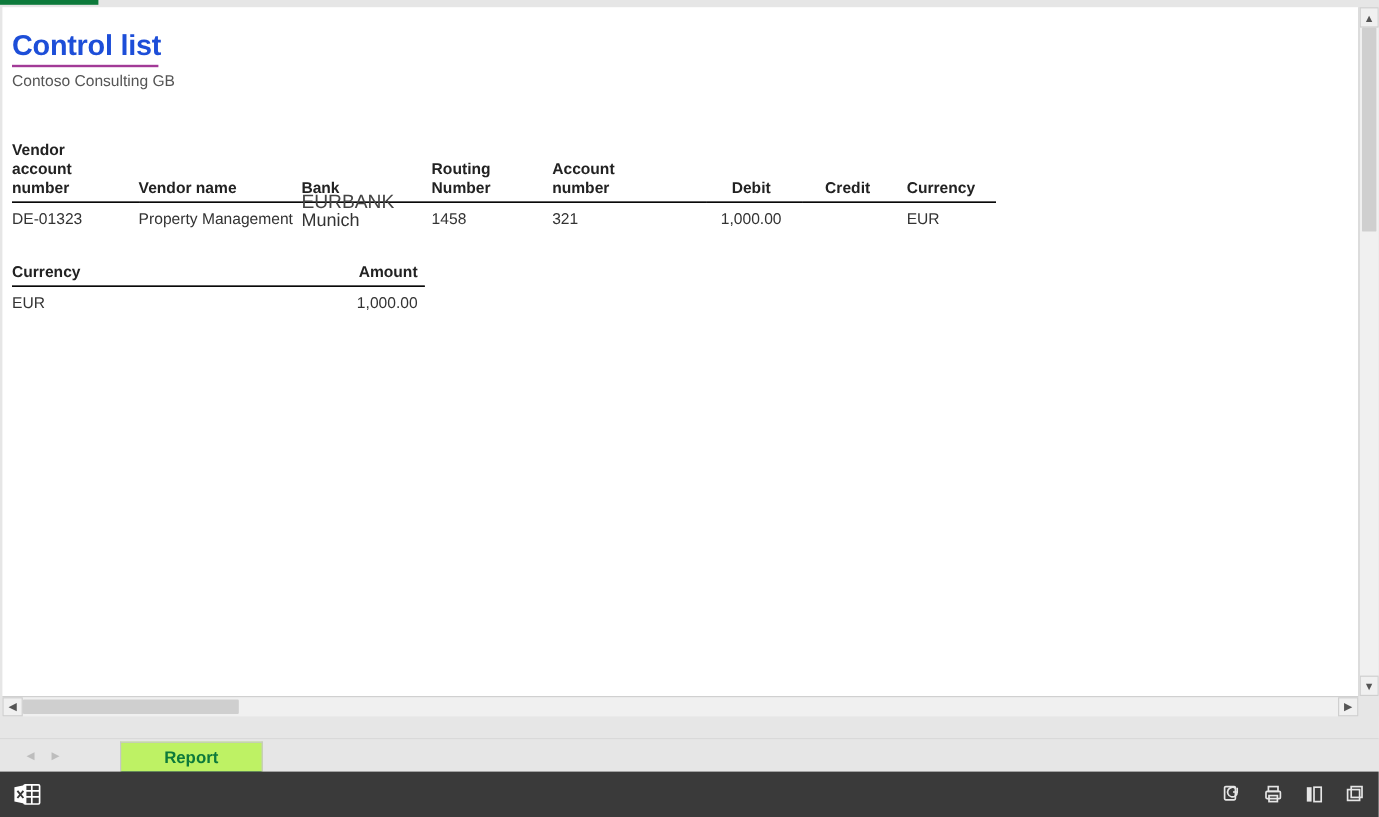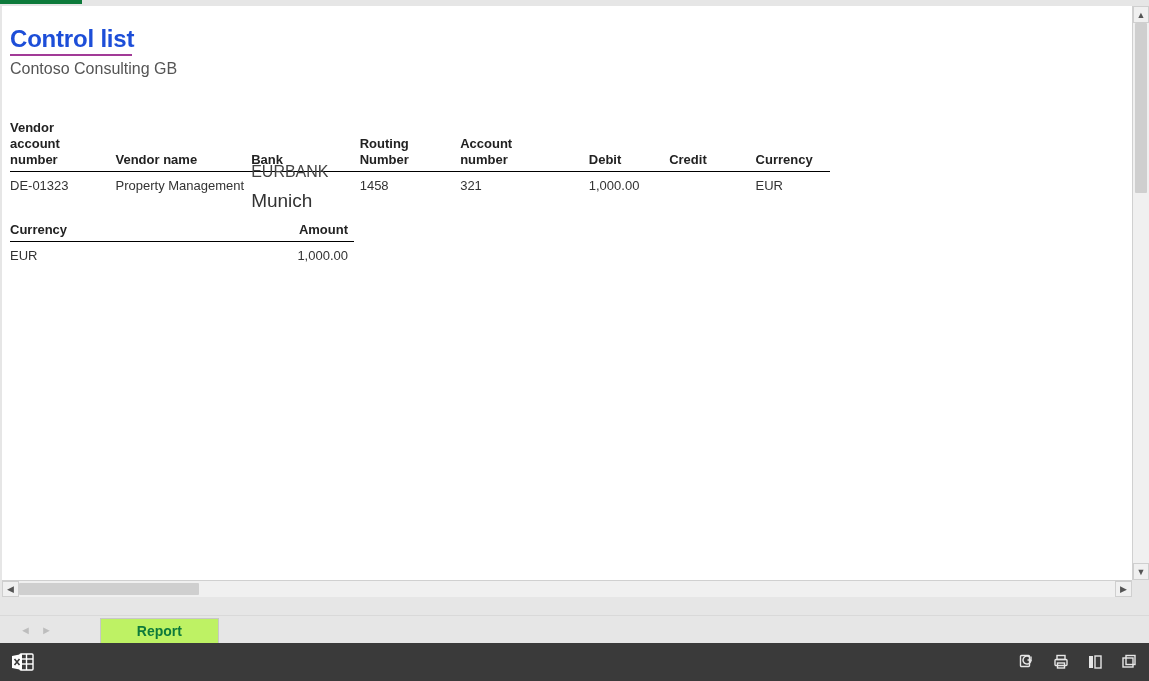--- a/index.html
+++ b/index.html
@@ -99,58 +99,58 @@
     color: #1d4ed8;
     margin: 0;
     line-height: 1.1;
   }
   .title-underline {
     width: 122px; height: 2px;
     background: #a23a97;
     margin-top: 2px;
   }
   .subtitle {
-    font-size: 16px;
+    font-size: 13px;
     color: #555;
     margin-top: 4px;
   }
   .vendor-table {
     margin-top: 42px;
     width: 820px;
     border-collapse: collapse;
   }
   .vendor-table th {
     text-align: left;
     font-size: 13px;
     font-weight: 700;
     padding: 0 6px 4px 0;
     vertical-align: bottom;
     border-bottom: 1.5px solid #000;
     line-height: 1.2;
     margin-left: 12px;
   }
-  .vendor-table th.right, .vendor-table td.right { text-align: left; }
+  .vendor-table th.right, .vendor-table td.right { text-align: center; }
   .vendor-table td {
     padding: 6px 6px 2px 0;
     vertical-align: top;
     font-size: 13px;
     color: #333;
   }
   .bank-stack {
     position: relative;
     height: 18px;
   }
   .bank-trunc {
     position: absolute; top: -15px; left: 0;
     color: #444;
     font-size: 16px;
   }
   .bank-main {
-    position: absolute; top: 12px; left: 0;
-    font-size: 19px;
+    position: absolute; top: 0; left: 0;
+    font-size: 15px;
   }
 
   .totals-table {
     margin-top: 24px;
     width: 344px;
     border-collapse: collapse;
   }
   .totals-table th {
     text-align: left;
     font-weight: 700;

